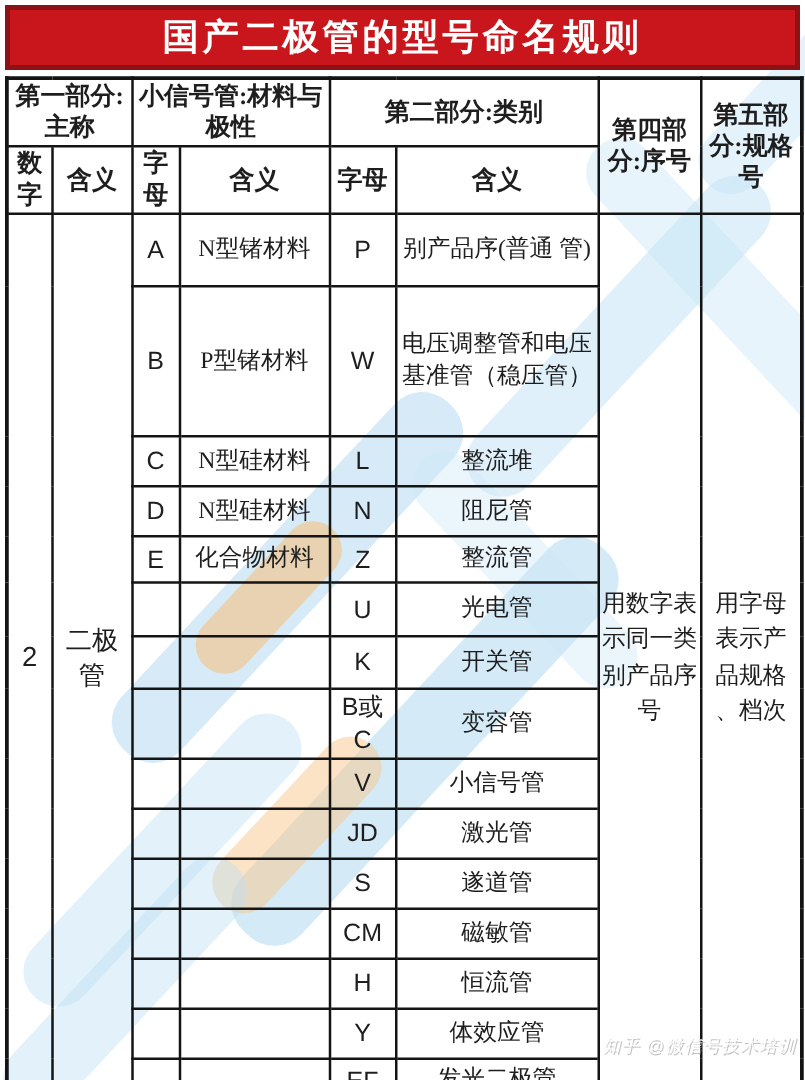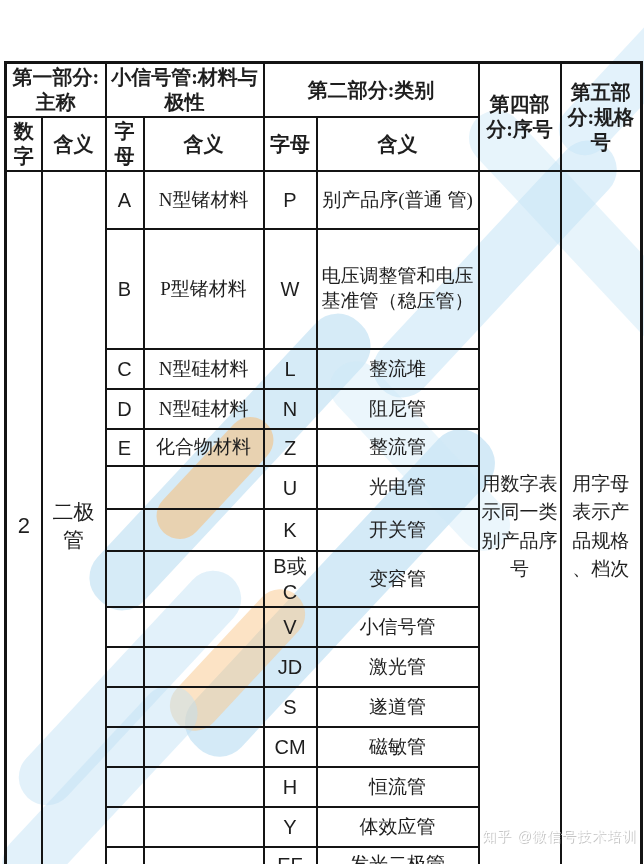--- a/index.html
+++ b/index.html
@@ -44,40 +44,43 @@
   tbody tr:nth-child(2){height:120px;}
   tbody tr:nth-child(5){height:37px;}
   tbody tr:nth-child(6){height:43px;}
   tbody tr:nth-child(7){height:42px;}
   tbody tr:nth-child(15){height:36px;}
   
   .photo-caption{position:absolute;left:482px;top:828px;width:158px;z-index:3;
                  font-family:"Liberation Sans", sans-serif;font-size:14px;letter-spacing:1px;
                  color:rgba(255,255,255,0.92);
                  text-shadow:1px 1px 0 rgba(150,150,150,0.55),-1px -1px 0 rgba(255,255,255,0.8);
-                 white-space:nowrap;}
+                 white-space:nowrap;font-style:italic;}
 </style>
 </head>
 <body>
 
 <div class="page">
 
   <div class="wm-layer">
     <div class="wm-bar wm1"></div>
     <div class="wm-bar wm2"></div>
     <div class="wm-bar wm3"></div>
     <div class="wm-bar wm4"></div>
     <div class="wm-bar wm5"></div>
     <div class="wm-bar wm6"></div>
     <div class="wm-bar wm7"></div>
     <div class="wm-bar wm8"></div>
     <div class="wm-bar wm9"></div>
     <div class="wm-bar wm10"></div>
   </div>
 
+  <div class="title-bar">
+    <span class="t">国产二极管的型号命名规则</span>
+  </div>
 
   <table class="naming">
     <colgroup>
       <col style="width:36px">
         <col style="width:64px">
       <col style="width:38px">
         <col style="width:120px">
       <col style="width:53px">
         <col style="width:162px">
       <col style="width:82px">

